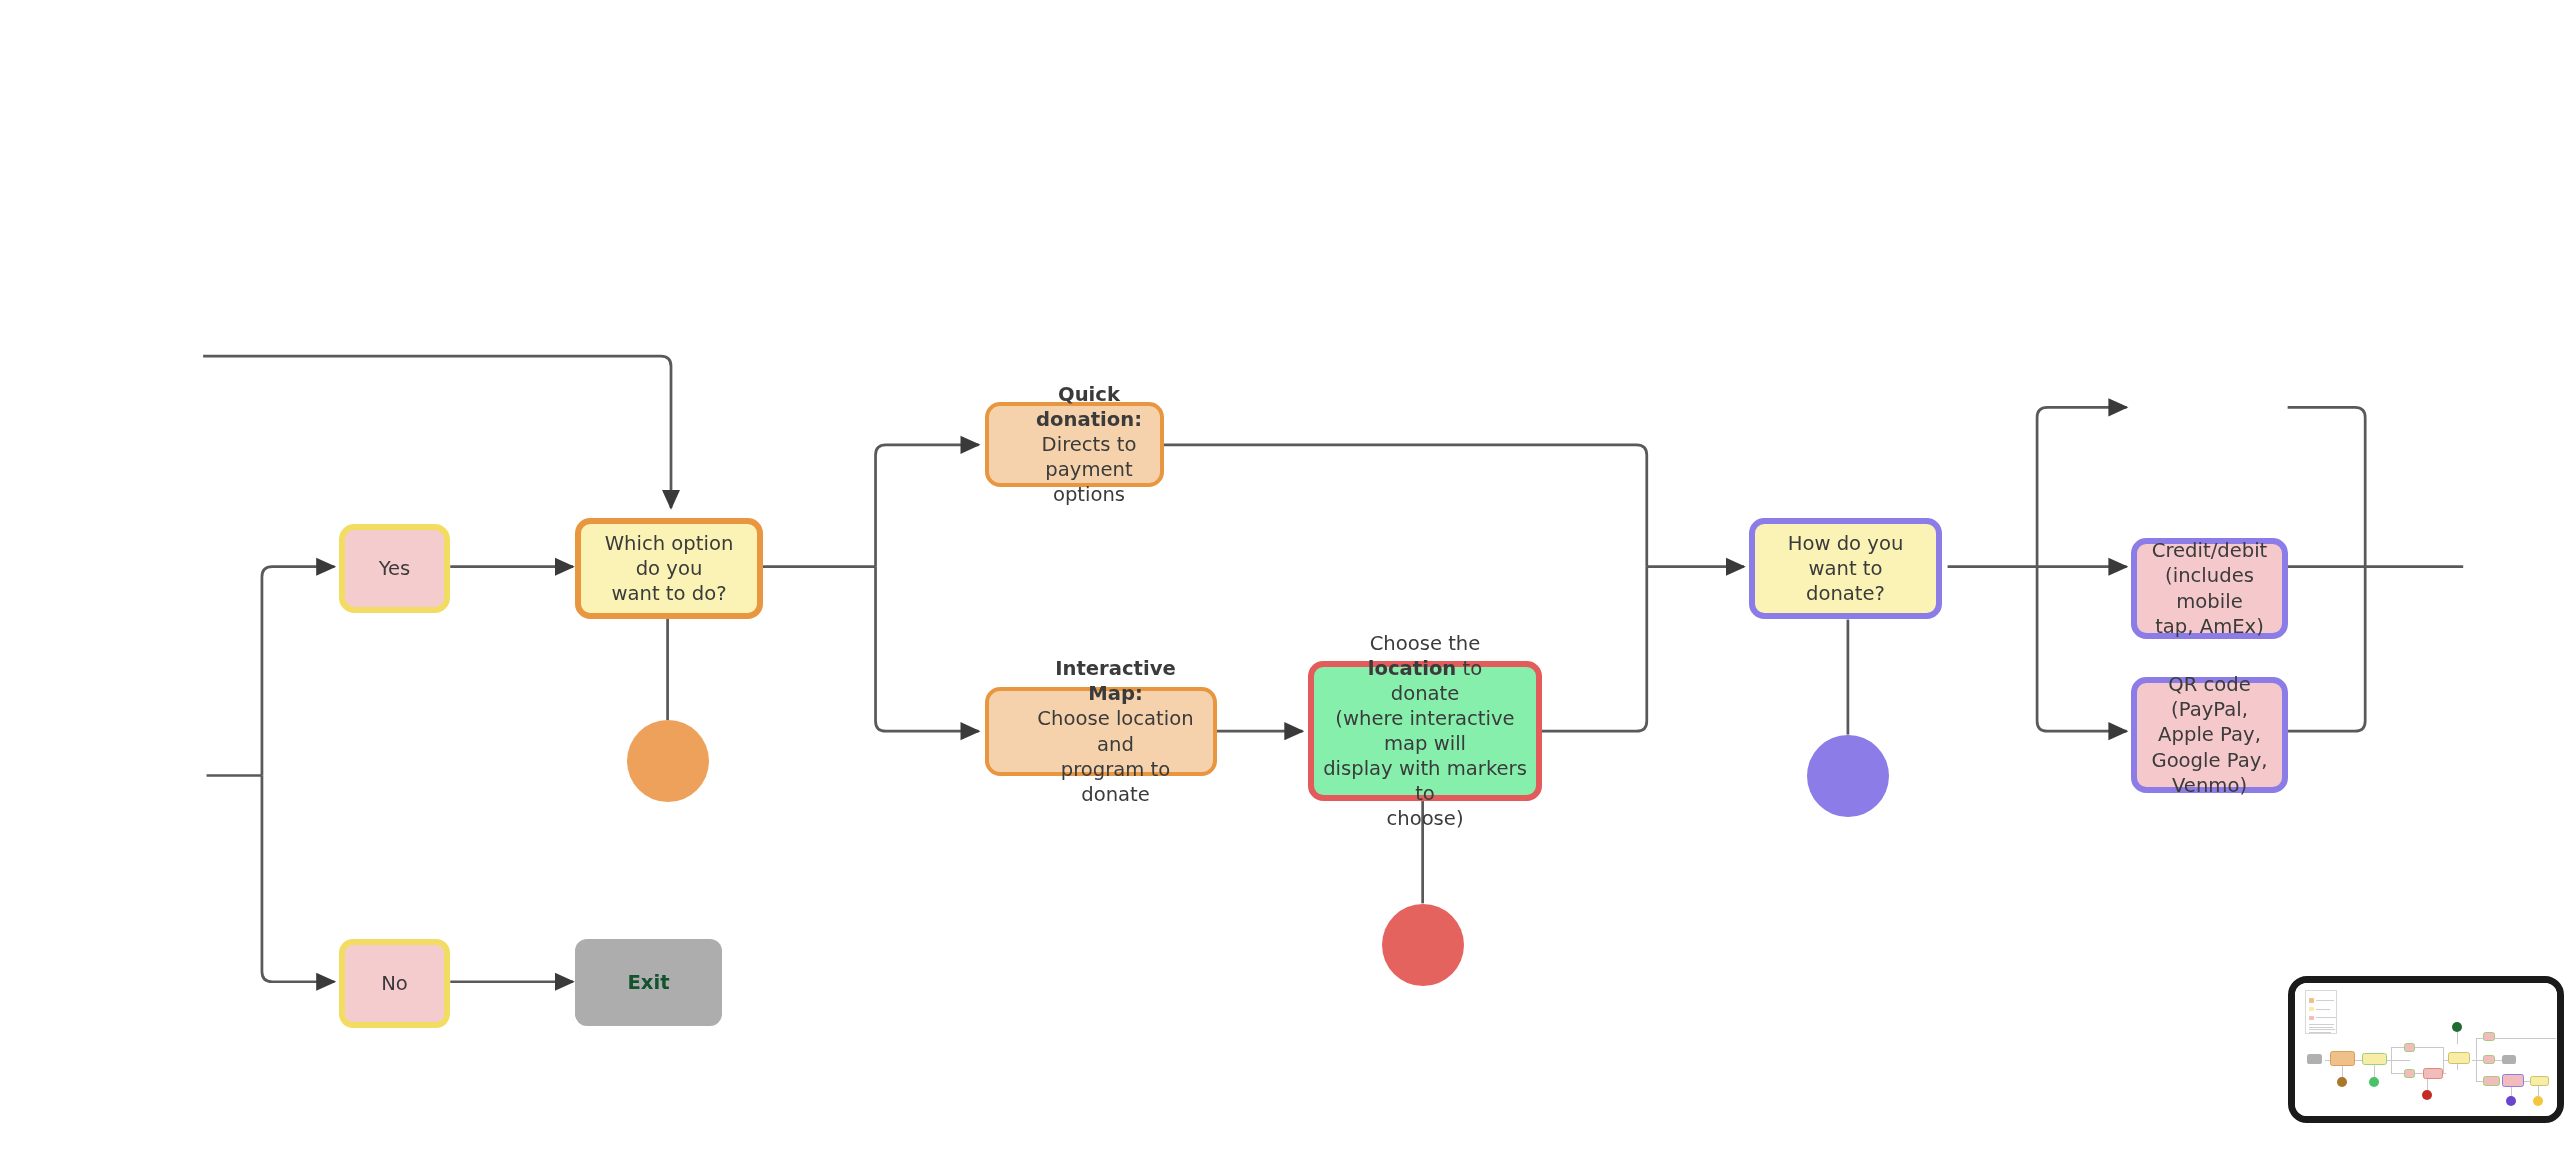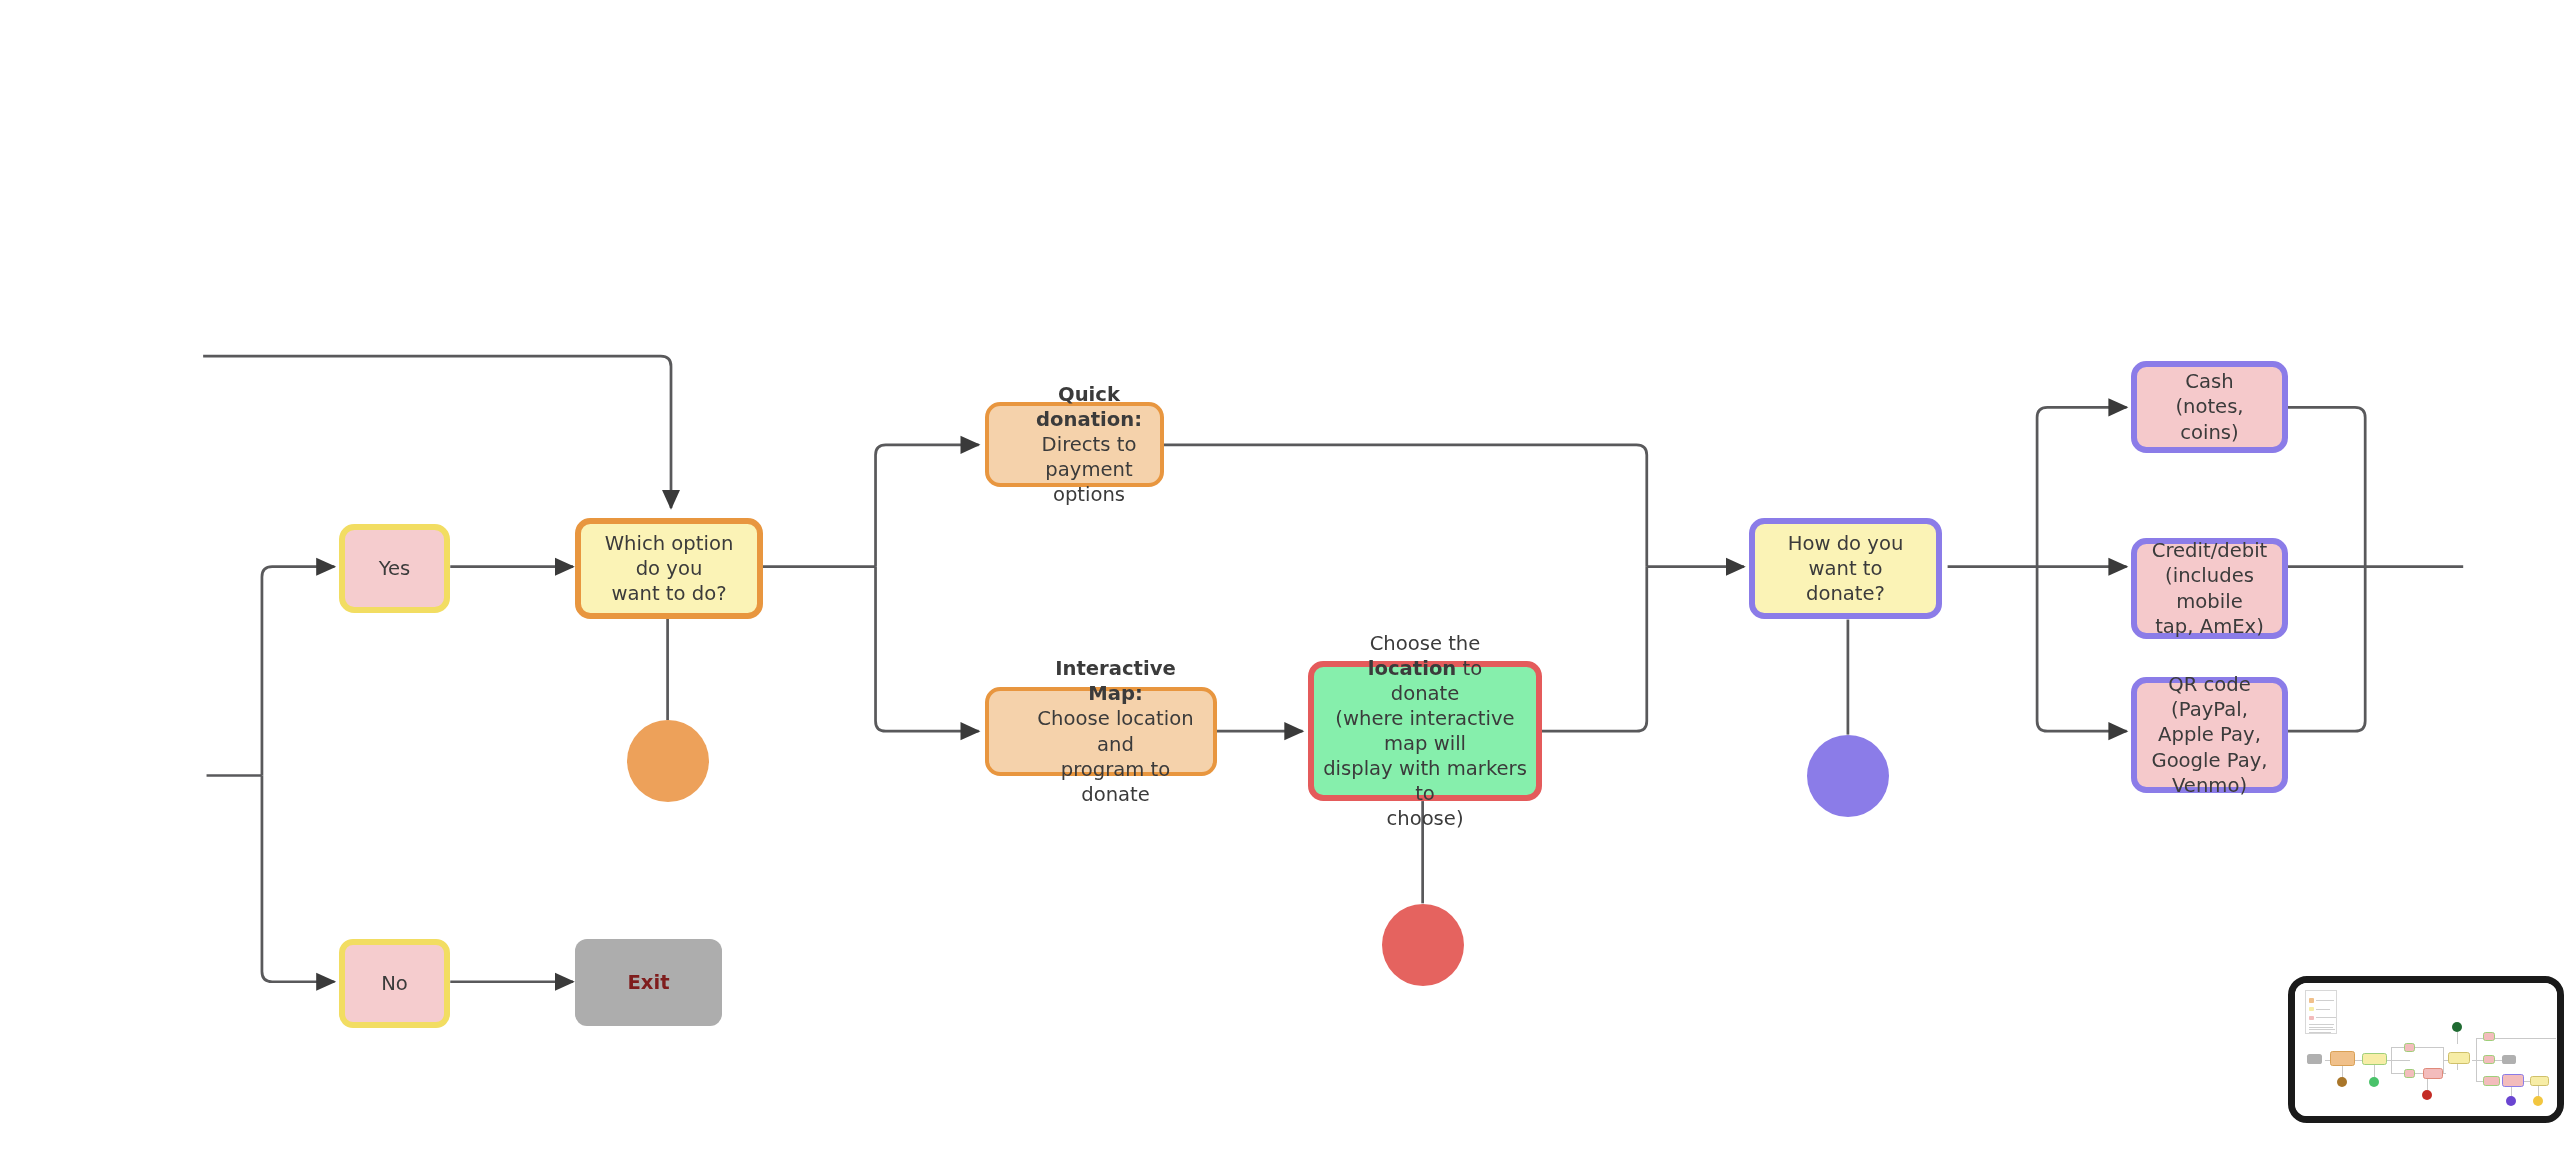--- a/index.html
+++ b/index.html
@@ -81,21 +81,21 @@
     background: #f5c9cb;
     border: 6px solid #8b7ce8;
     font-size: 19.6px;
   }
   .n-gray {
     background: #adadad;
     border: none;
     font-size: 19.6px;
     font-weight: bold;
     border-radius: 12px;
-    color: #7f1d1d;
+    color: #14532d;
   }
 
   .dot {
     position: absolute;
     border-radius: 50%;
   }
 
   
   #minimap {
     position: absolute;
@@ -231,24 +231,20 @@
 
   <div class="dot" style="left:1382px; top:904px; width:82px; height:82px; background:#e5635f;"></div>
 
   <div class="node n-yellow-purple" style="left:1749px; top:518px; width:193px; height:101px;">
     <span class="label">How do you want to
 donate?</span>
   </div>
 
   <div class="dot" style="left:1807px; top:735px; width:82px; height:82px; background:#8b7ce8;"></div>
 
-  <div class="node n-pink-purple" style="left:2131px; top:361px; width:157px; height:92px;">
-    <span class="label">Cash
-(notes, coins)</span>
-  </div>
 
   <div class="node n-pink-purple" style="left:2131px; top:518px; width:157px; height:101px;margin-top:20px;">
     <span class="label">Credit/debit
 (includes mobile
 tap, AmEx)</span>
   </div>
 
   <div class="node n-pink-purple" style="left:2131px; top:677px; width:157px; height:116px;">
     <span class="label">QR code
 (PayPal, Apple Pay,

